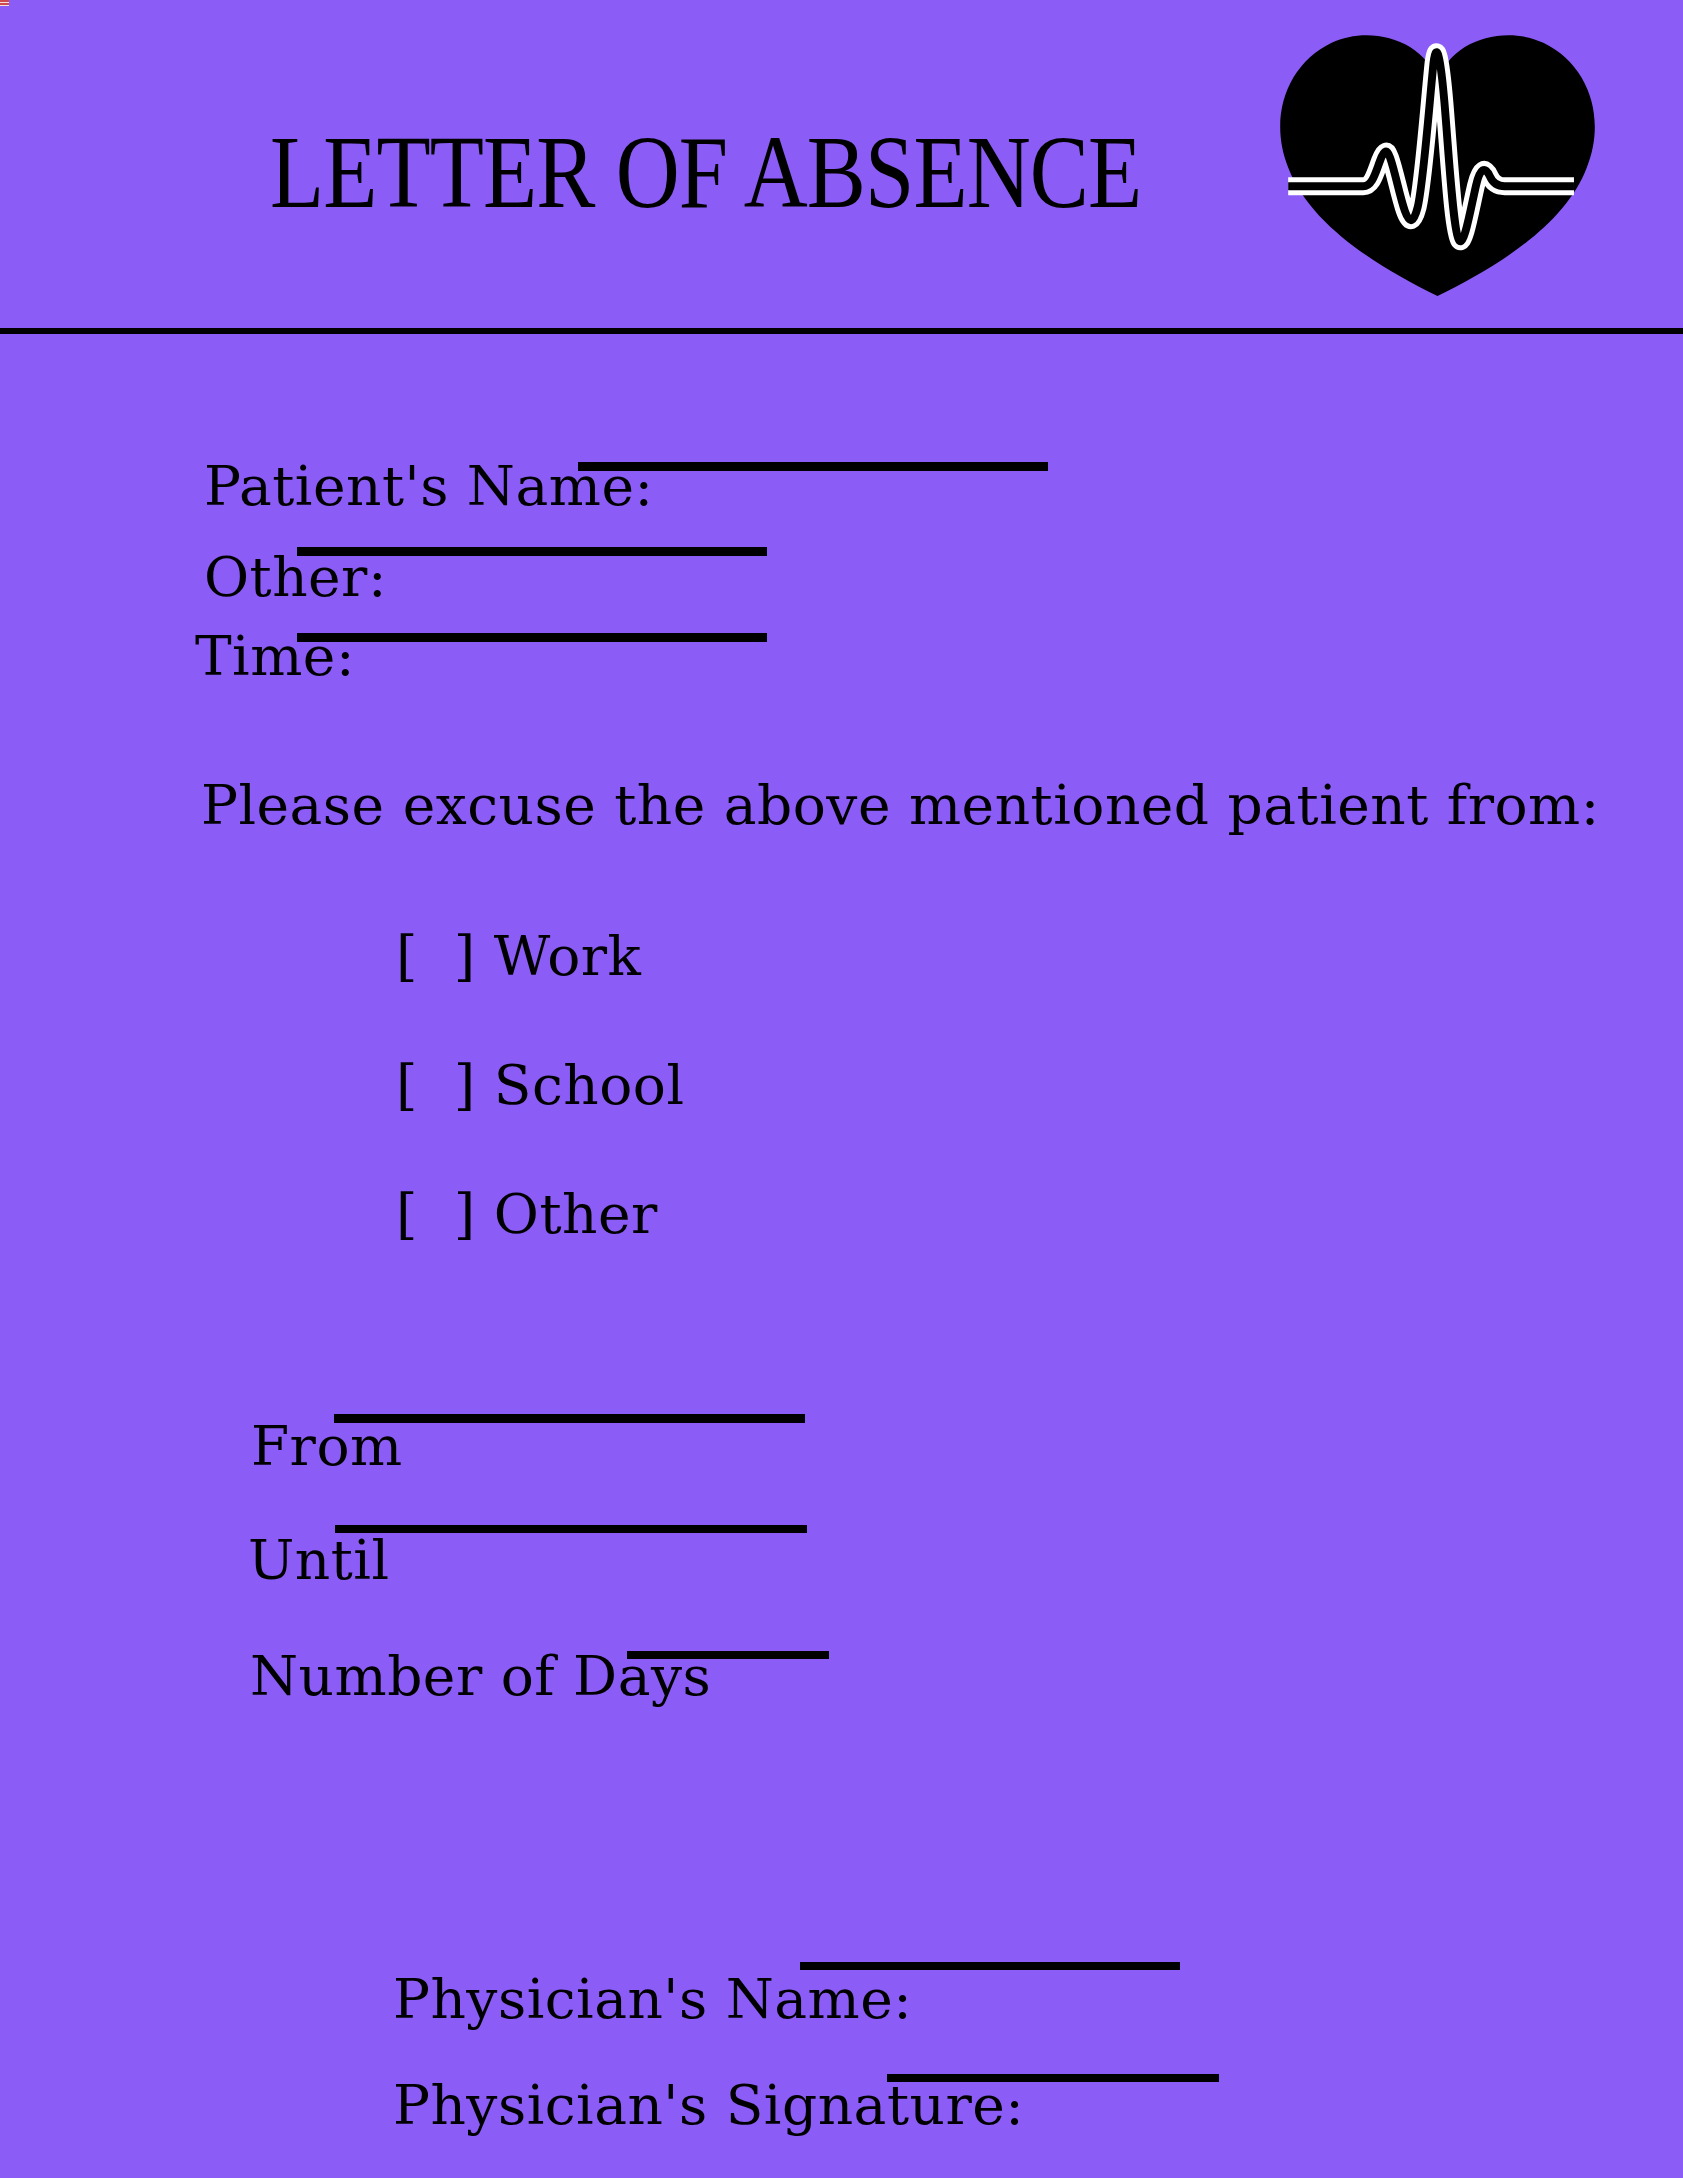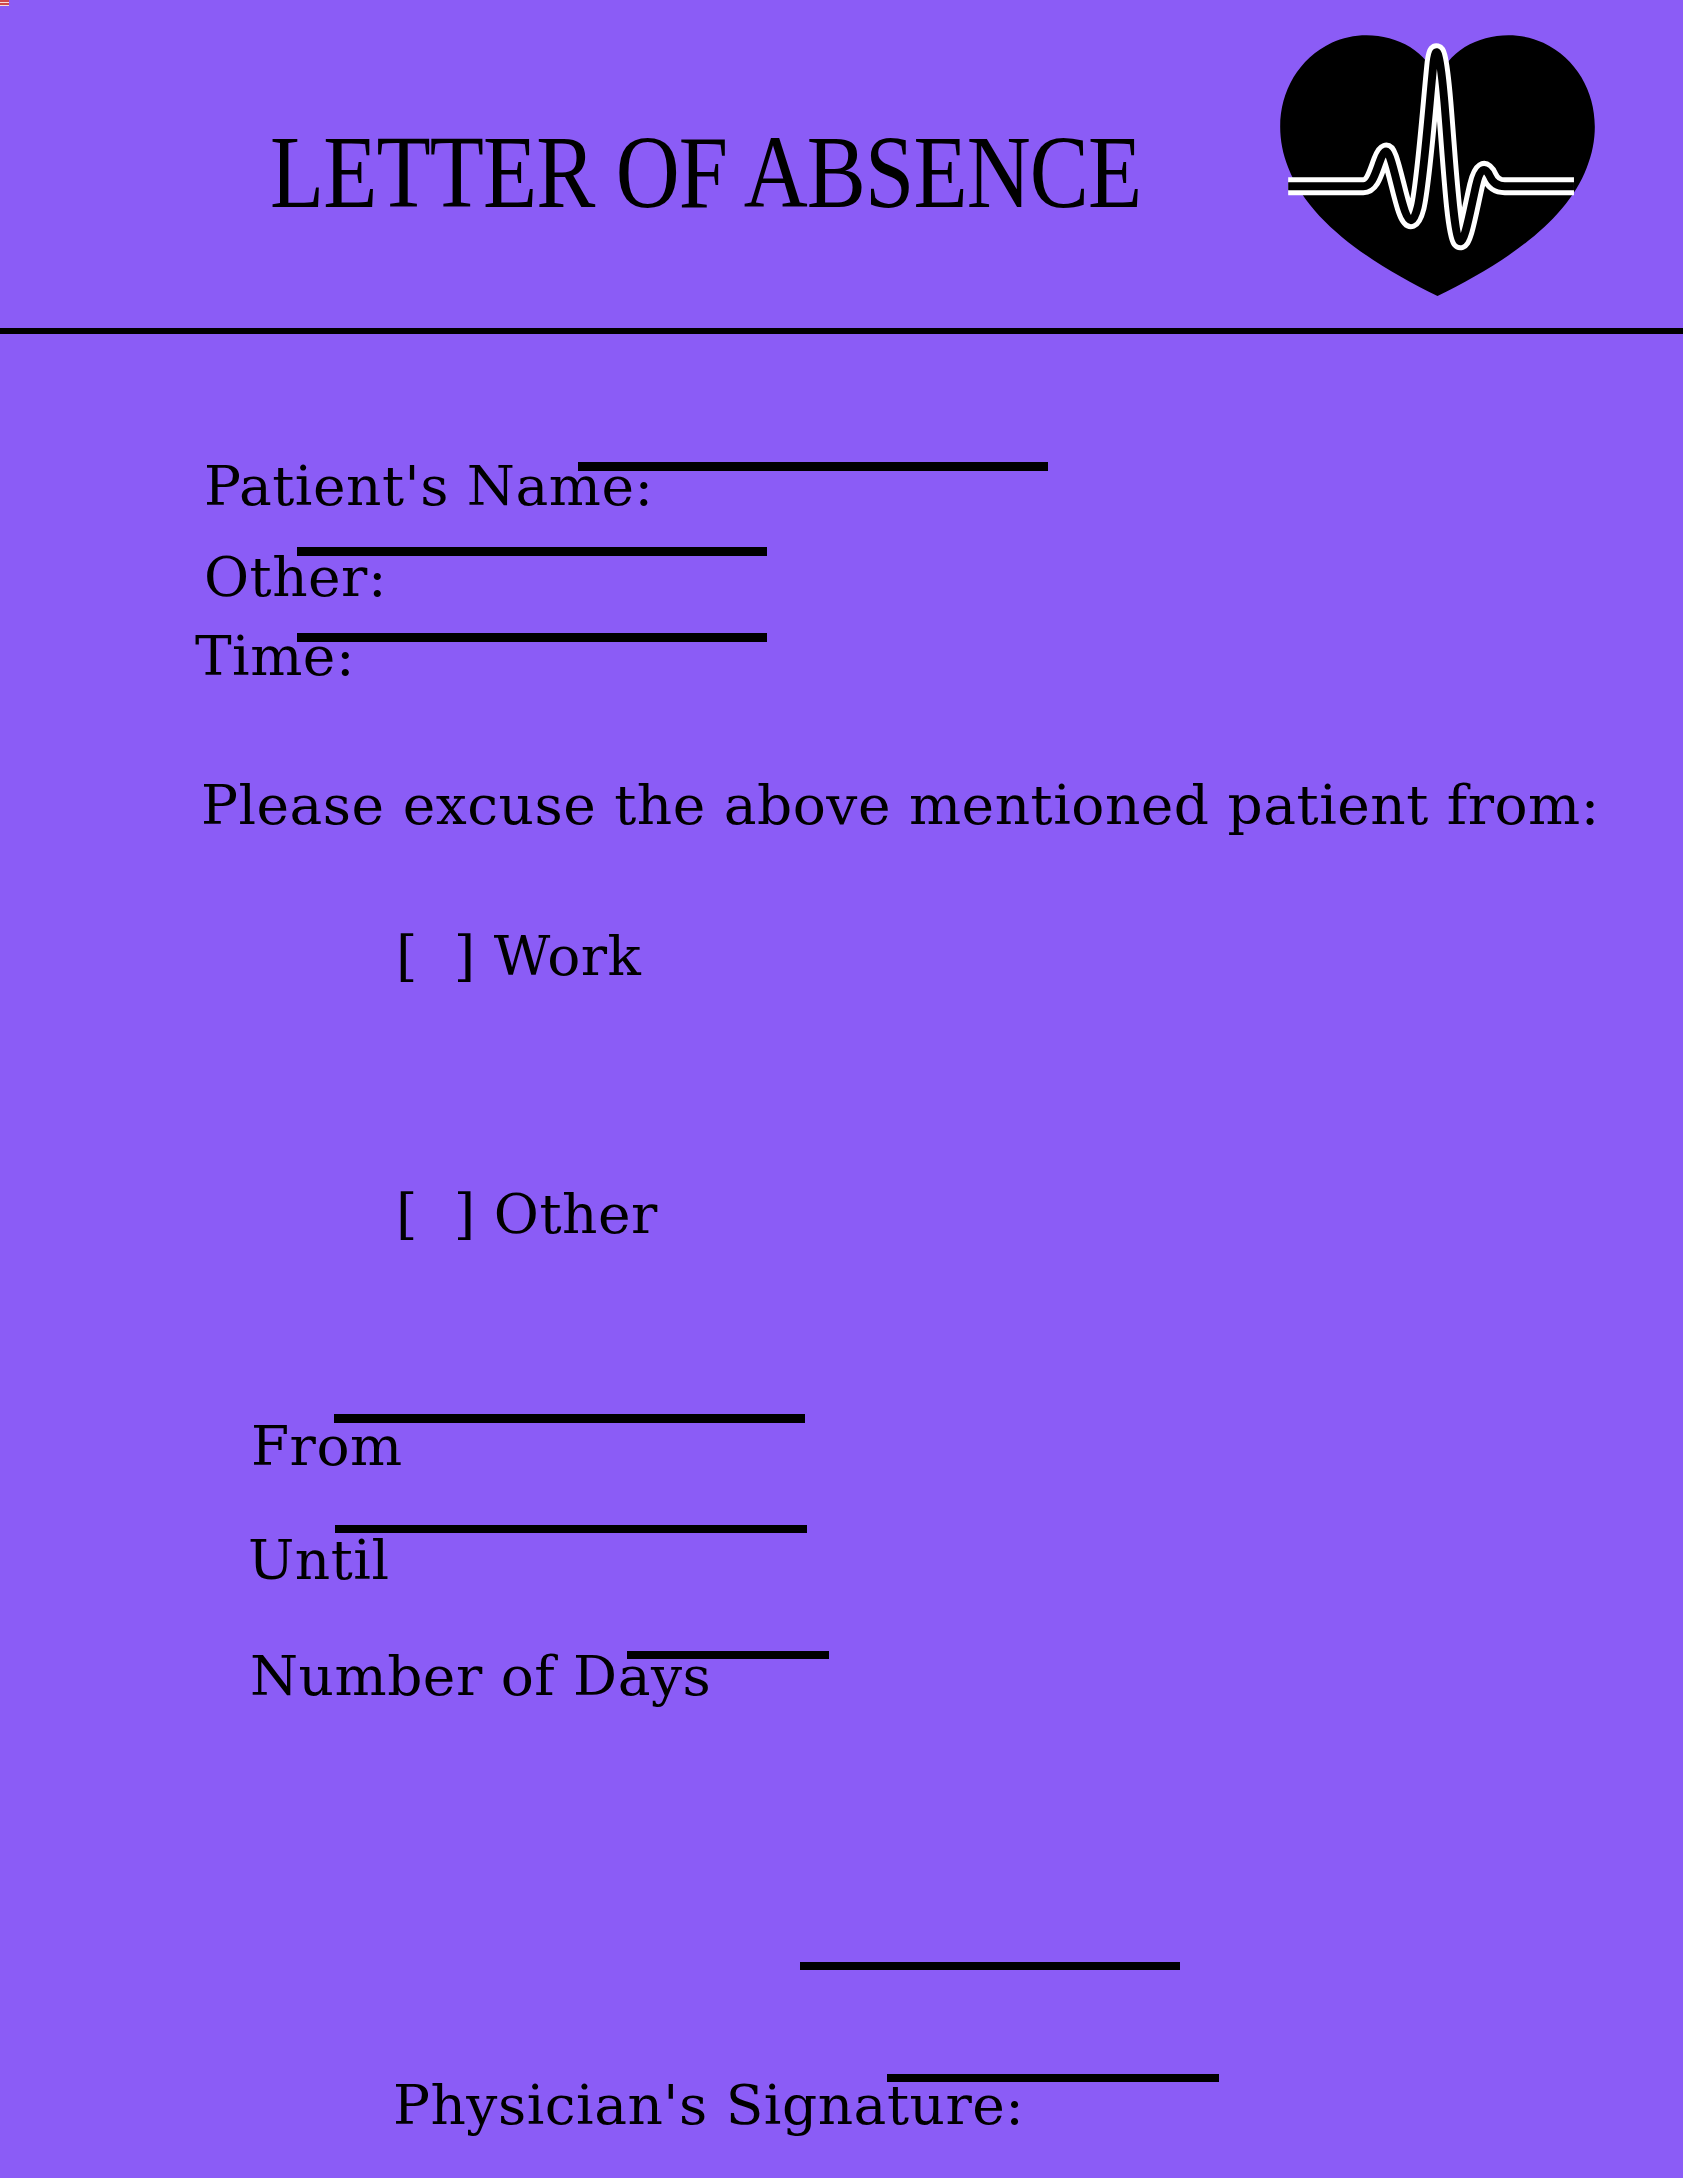--- a/index.html
+++ b/index.html
@@ -72,40 +72,46 @@
   <div class="uline" style="left:297px;top:633px;width:470px"></div>
 
   <div class="row" style="left:129px;top:723px">
     <span>Please excuse the above mentioned patient from:</span>
   </div>
 
   <div class="row" style="left:324px;top:874px">
     <span class="box">[  ]</span><span class="optlbl">Work</span>
   </div>
 
+  <div class="row" style="left:324px;top:1003px">
+    <span class="box">[  ]</span><span class="optlbl">School</span>
+  </div>
 
   <div class="row" style="left:324px;top:1132px">
     <span class="box">[  ]</span><span class="optlbl">Other</span>
   </div>
 
   <div class="row" style="left:179px;top:1364px">
     <span>From</span>
   </div>
   <div class="uline" style="left:334px;top:1414px;width:471px"></div>
 
   <div class="row" style="left:176px;top:1478px">
     <span>Until</span>
   </div>
   <div class="uline" style="left:335px;top:1525px;width:472px;height:8px"></div>
 
   <div class="row" style="left:178px;top:1594px">
     <span>Number of Days</span>
   </div>
   <div class="uline" style="left:627px;top:1651px;width:202px;height:8px"></div>
 
+  <div class="row" style="left:321px;top:1917px">
+    <span>Physician's Name:</span>
+  </div>
   <div class="uline" style="left:800px;top:1962px;width:380px;height:8px"></div>
 
   <div class="row" style="left:321px;top:2023px">
     <span>Physician's Signature:</span>
   </div>
   <div class="uline" style="left:887px;top:2074px;width:332px;height:8px"></div>
 
 </div>
 
 

